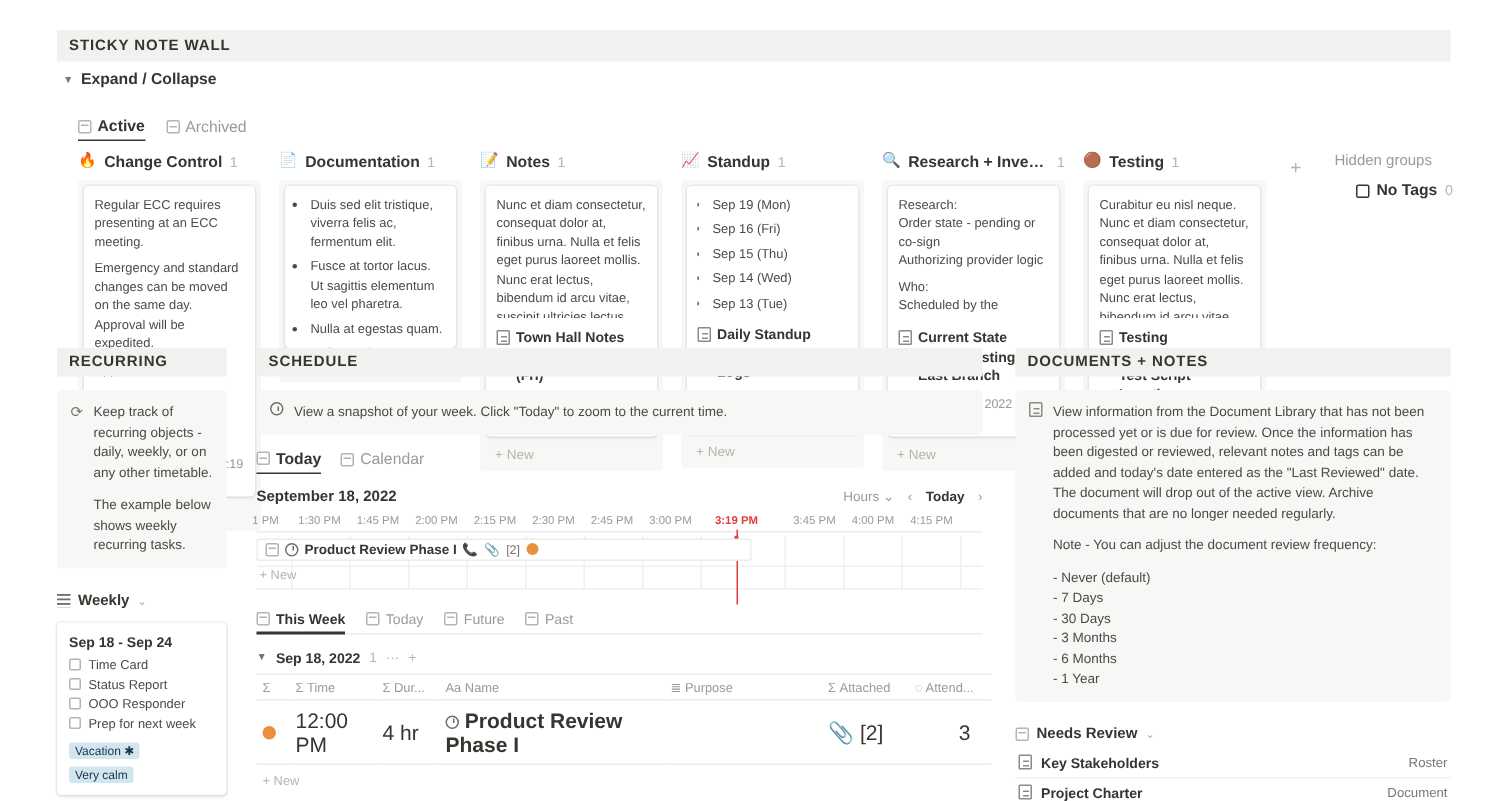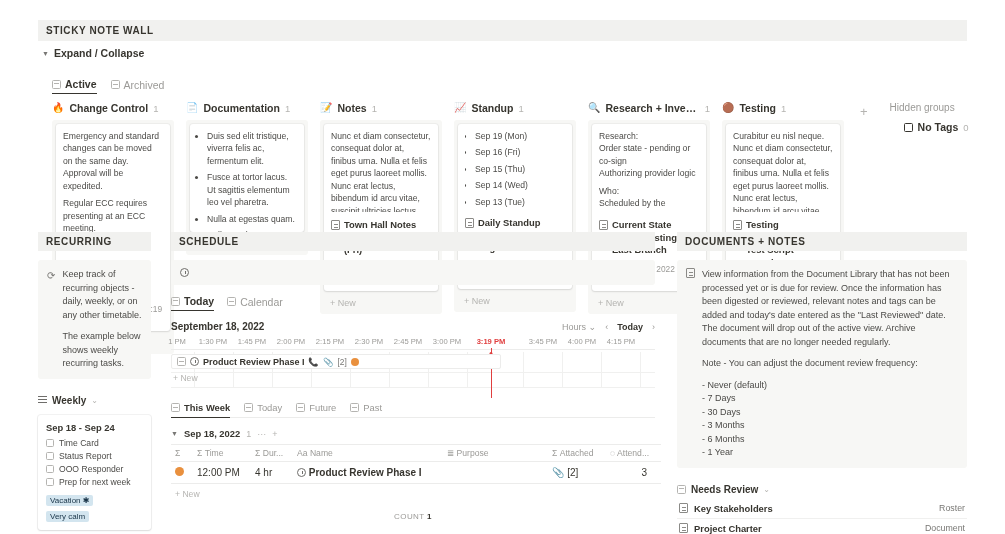--- a/index.html
+++ b/index.html
@@ -142,21 +142,21 @@
   .vt.active::after{content:"";position:absolute;left:0;right:0;bottom:-5px;height:1.5px;background:#37352f;}
 
   .grp{margin-top:10px;}
   .grp-head{display:flex;align-items:center;gap:6px;font-size:9.4px;font-weight:bold;}
   .grp-head .cnt,.grp-head .dots,.grp-head .plus{font-weight:normal;color:#b5b4b1;font-size:9px;}
   table.tbl{width:100%;border-collapse:collapse;margin-top:5px;table-layout:fixed;}
   table.tbl th{
     font-size:8.6px;color:#9b9a97;font-weight:normal;text-align:left;
     padding:3px 4px;border-bottom:1px solid #ececeb;border-top:1px solid #ececeb;
   }
-  table.tbl td{font-size:10px;padding:5px 4px;border-bottom:1px solid #ececeb;color:#37352f;}
+  table.tbl td{font-size:14px;padding:5px 4px;border-bottom:1px solid #ececeb;color:#37352f;}
   td.name{font-weight:bold;}
   .cdot{width:9px;height:9px;border-radius:50%;display:inline-block;}
   .cdot.amber{background:#e9903e;}
   .count{text-align:center;font-size:8px;color:#9b9a97;letter-spacing:.4px;padding:8px 0 0 0;}
   .count b{color:#37352f;}
   .tnew{font-size:8.6px;color:#b5b4b1;padding:5px 4px;}
   .sig{font-size:8.6px;color:#9b9a97;}
 
   
   .doc-item{display:flex;align-items:center;justify-content:space-between;padding:4px 2px;border-bottom:1px solid #f0f0ef;}
@@ -194,22 +194,22 @@
 
       <div class="col">
         <div class="col-head">
           <span class="emoji">🔥</span>
           <span class="col-name">Change Control</span>
           <span class="col-count">1</span>
         </div>
         <div class="col-body">
           <div class="card">
             <div class="card-text">
+              <p>Regular ECC requires presenting at an ECC meeting.</p>
               <p>Emergency and standard changes can be moved on the same day. Approval will be expedited.</p>
-              <p>Regular ECC requires presenting at an ECC meeting.</p>
               <p>Approvals:</p>
             </div>
             <div class="card-title">
               <span class="pg-ico"></span>
               <span>Change Control Process &amp; Guidelines</span>
             </div>
             <div class="card-date">September 18, 2022 10:19 AM</div>
           </div>
           <div class="new-row">+ New</div>
         </div>
@@ -390,20 +390,21 @@
         <h4>Sep 11 - Sep 17</h4>
 
       </div>
 
     </div>
 
     <div class="pane-mid">
       <div class="sec-bar">SCHEDULE</div>
       <div class="callout">
         <span class="clock"></span>
+        <span>View a snapshot of your week. Click "Today" to zoom to the current time.</span>
       </div>
 
       <div class="mid-tabs">
         <div class="tab active">
           <span class="mini-ico"></span>
           <span>Today</span>
         </div>
         <div class="tab">
           <span class="mini-ico"></span>
           <span>Calendar</span>

